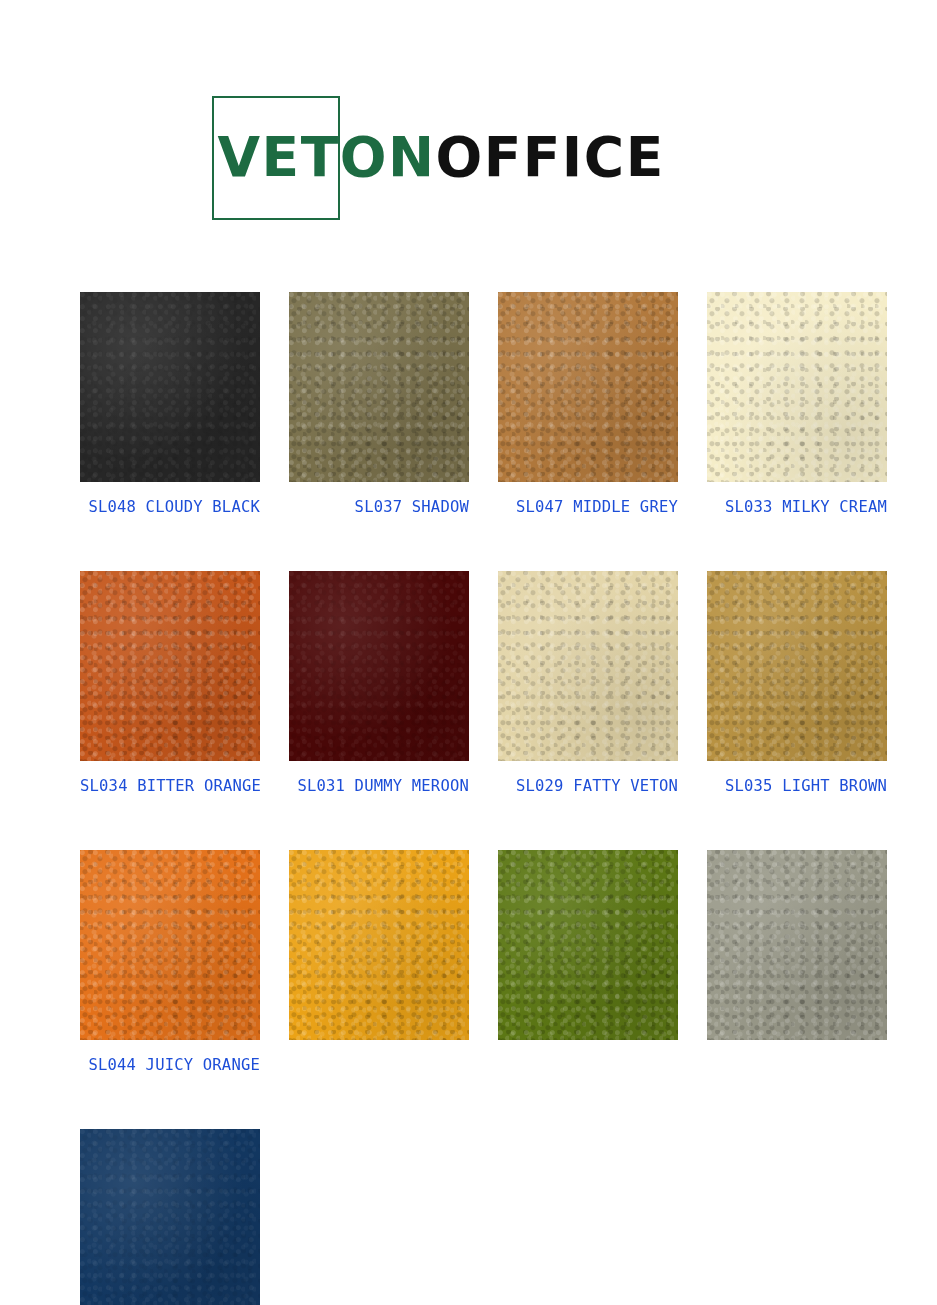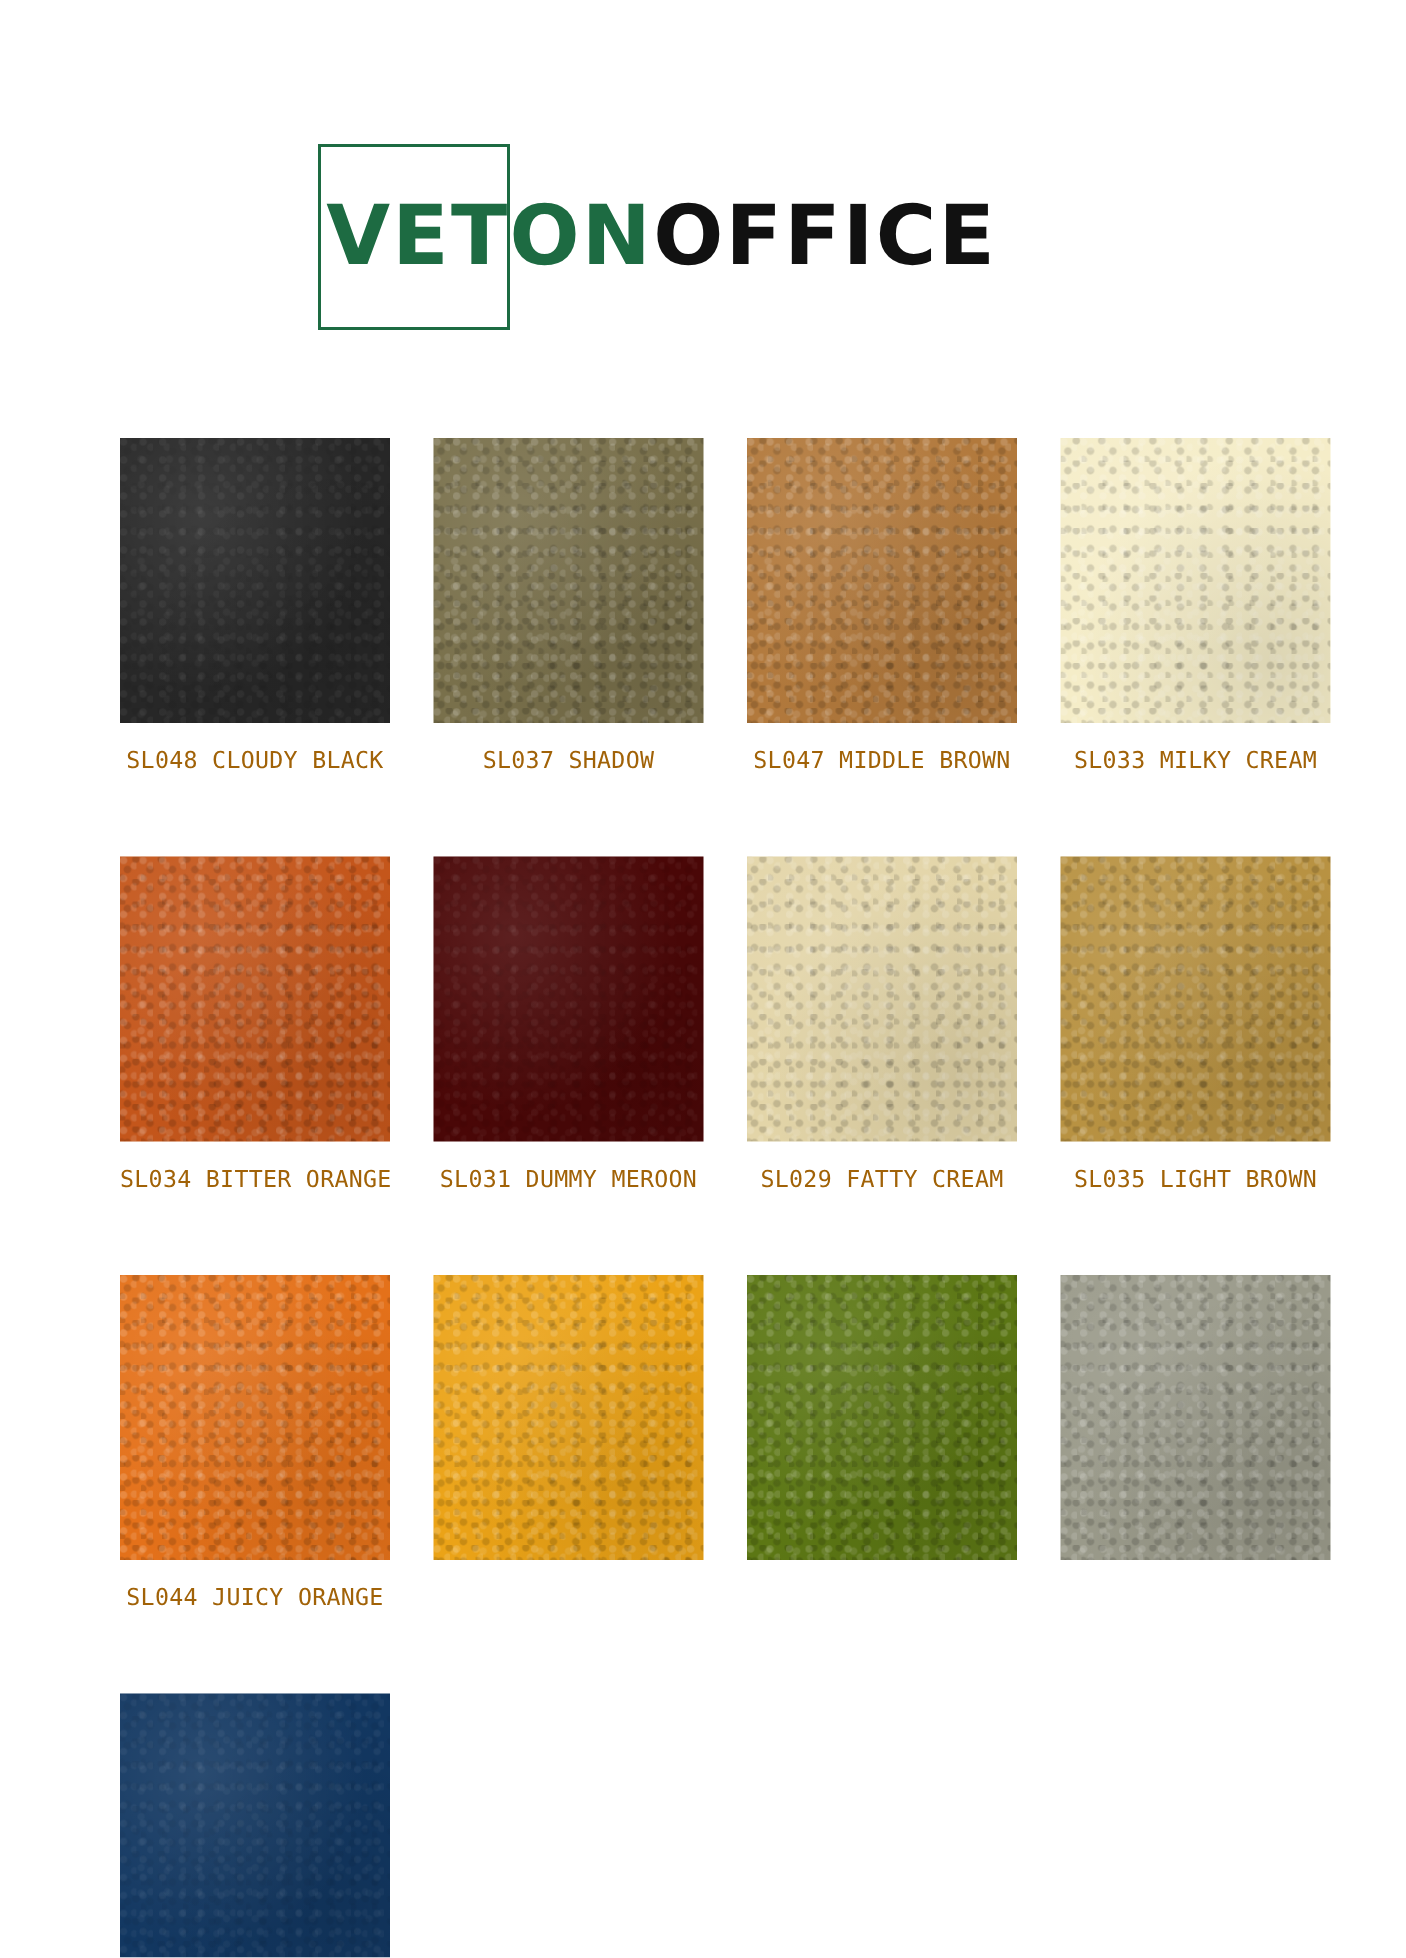--- a/index.html
+++ b/index.html
@@ -119,25 +119,25 @@
       radial-gradient(ellipse at 78% 78%, rgba(0,0,0,0.10), rgba(0,0,0,0) 66%);
     pointer-events: none;
   }
 
   .swatch-chip.smooth::before {
     opacity: 0.30;
   }
 
   .swatch-label {
     margin-top: 16px;
-    text-align: center;
+    text-align: right;
     font-family: "DejaVu Sans Mono", "Liberation Mono", monospace;
     font-size: 15.5px;
     letter-spacing: 0.2px;
-    color: #a16207;
+    color: #1d4ed8;
     white-space: nowrap;
   }
 </style>
 </head>
 <body>
 
 <div id="page">
 
   <div class="logo-block">
     <div class="logo-inner">
@@ -152,37 +152,37 @@
       <div class="swatch-cell">
         <div class="swatch-chip smooth" style="background-color: rgb(39, 39, 39);"></div>
         <div class="swatch-label">SL048 CLOUDY BLACK</div>
       </div>
       <div class="swatch-cell">
         <div class="swatch-chip" style="background-color: rgb(121, 112, 75);"></div>
         <div class="swatch-label">SL037 SHADOW</div>
       </div>
       <div class="swatch-cell">
         <div class="swatch-chip" style="background-color: rgb(178, 121, 60);"></div>
-        <div class="swatch-label">SL047 MIDDLE BROWN</div>
+        <div class="swatch-label">SL047 MIDDLE GREY</div>
       </div>
       <div class="swatch-cell">
         <div class="swatch-chip" style="background-color: rgb(245, 237, 200);"></div>
         <div class="swatch-label">SL033 MILKY CREAM</div>
       </div>
       <div class="swatch-cell">
         <div class="swatch-chip" style="background-color: rgb(196, 86, 27);"></div>
         <div class="swatch-label">SL034 BITTER ORANGE</div>
       </div>
       <div class="swatch-cell">
         <div class="swatch-chip smooth" style="background-color: rgb(74, 7, 7);"></div>
         <div class="swatch-label">SL031 DUMMY MEROON</div>
       </div>
       <div class="swatch-cell">
         <div class="swatch-chip" style="background-color: rgb(227, 213, 168);"></div>
-        <div class="swatch-label">SL029 FATTY CREAM</div>
+        <div class="swatch-label">SL029 FATTY VETON</div>
       </div>
       <div class="swatch-cell">
         <div class="swatch-chip" style="background-color: rgb(184, 146, 66);"></div>
         <div class="swatch-label">SL035 LIGHT BROWN</div>
       </div>
       <div class="swatch-cell">
         <div class="swatch-chip" style="background-color: rgb(228, 113, 26);"></div>
         <div class="swatch-label">SL044 JUICY ORANGE</div>
       </div>
       <div class="swatch-cell">

